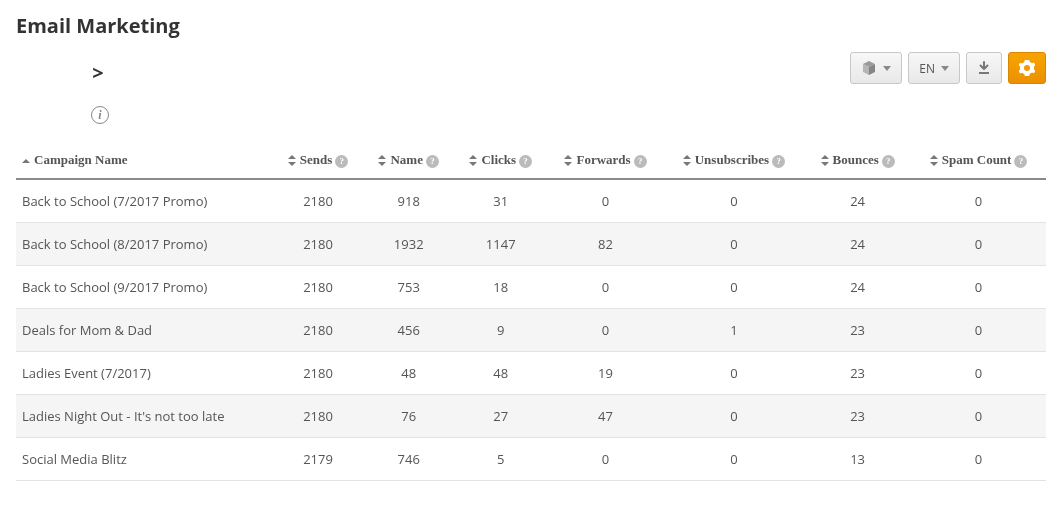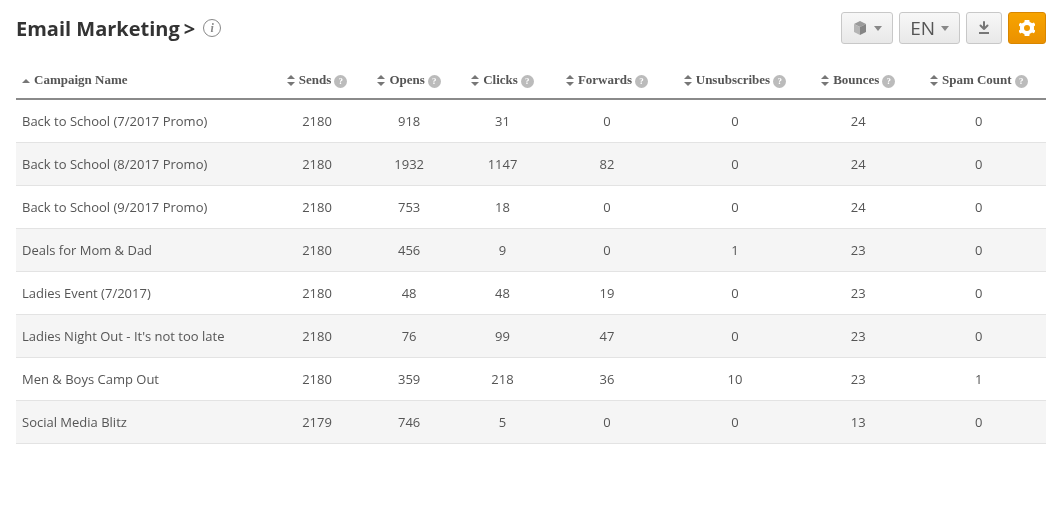--- a/index.html
+++ b/index.html
@@ -16,21 +16,22 @@
     align-items:center;
     justify-content:space-between;
     margin-bottom:18px;
   }
   .breadcrumb {
     font-size:20px;
     font-weight:700;
     color:#333;
     display:flex;
     align-items:center;
-    gap:2px;
+    gap:20px;
+    flex-direction:column;
   }
   .breadcrumb .sep { margin:0 2px; }
   .info-icon {
     display:inline-flex;
     align-items:center;
     justify-content:center;
     width:18px; height:18px;
     border:1.5px solid #888;
     border-radius:50%;
     font-size:12px;
@@ -47,21 +48,21 @@
   .btn {
     height:32px;
     min-width:36px;
     border:1px solid #c8c8c8;
     background:linear-gradient(#f7f7f7,#e8e8e8);
     border-radius:3px;
     display:flex;
     align-items:center;
     justify-content:center;
     padding:0 10px;
-    font-size:19px;
+    font-size:12px;
     color:#555;
     cursor:pointer;
     gap:6px;
   }
   .btn .caret {
     width:0;height:0;border-left:4px solid transparent;border-right:4px solid transparent;border-top:5px solid #888;
   }
   .btn.orange {
     background:linear-gradient(#f7a400,#eb9100);
     border-color:#d88600;
@@ -148,21 +149,21 @@
       </svg>
     </div>
   </div>
 </div>
 
 <table class="data">
   <thead>
     <tr id="header-row">
         <th class="asc"><span class="sort"></span><span>Campaign Name</span></th>
         <th class="num"><span class="sort"></span><span>Sends</span><span class="help">?</span></th>
-        <th class="num"><span class="sort"></span><span>Opens</span><span class="help">?</span></th>
+        <th class="num"><span class="sort"></span><span>Name</span><span class="help">?</span></th>
         <th class="num"><span class="sort"></span><span>Clicks</span><span class="help">?</span></th>
         <th class="num"><span class="sort"></span><span>Forwards</span><span class="help">?</span></th>
         <th class="num"><span class="sort"></span><span>Unsubscribes</span><span class="help">?</span></th>
         <th class="num"><span class="sort"></span><span>Bounces</span><span class="help">?</span></th>
         <th class="num"><span class="sort"></span><span>Spam Count</span><span class="help">?</span></th>
       </tr>
   </thead>
   <tbody id="table-body">
       <tr>
         <td>Back to School (7/2017 Promo)</td>
@@ -211,35 +212,25 @@
         <td class="num">48</td>
         <td class="num">19</td>
         <td class="num">0</td>
         <td class="num">23</td>
         <td class="num">0</td>
       </tr>
       <tr>
         <td>Ladies Night Out - It's not too late</td>
         <td class="num">2180</td>
         <td class="num">76</td>
-        <td class="num">99</td>
+        <td class="num">27</td>
         <td class="num">47</td>
         <td class="num">0</td>
         <td class="num">23</td>
         <td class="num">0</td>
-      </tr>
-      <tr>
-        <td>Men &amp; Boys Camp Out</td>
-        <td class="num">2180</td>
-        <td class="num">359</td>
-        <td class="num">218</td>
-        <td class="num">36</td>
-        <td class="num">10</td>
-        <td class="num">23</td>
-        <td class="num">1</td>
       </tr>
       <tr>
         <td>Social Media Blitz</td>
         <td class="num">2179</td>
         <td class="num">746</td>
         <td class="num">5</td>
         <td class="num">0</td>
         <td class="num">0</td>
         <td class="num">13</td>
         <td class="num">0</td>

